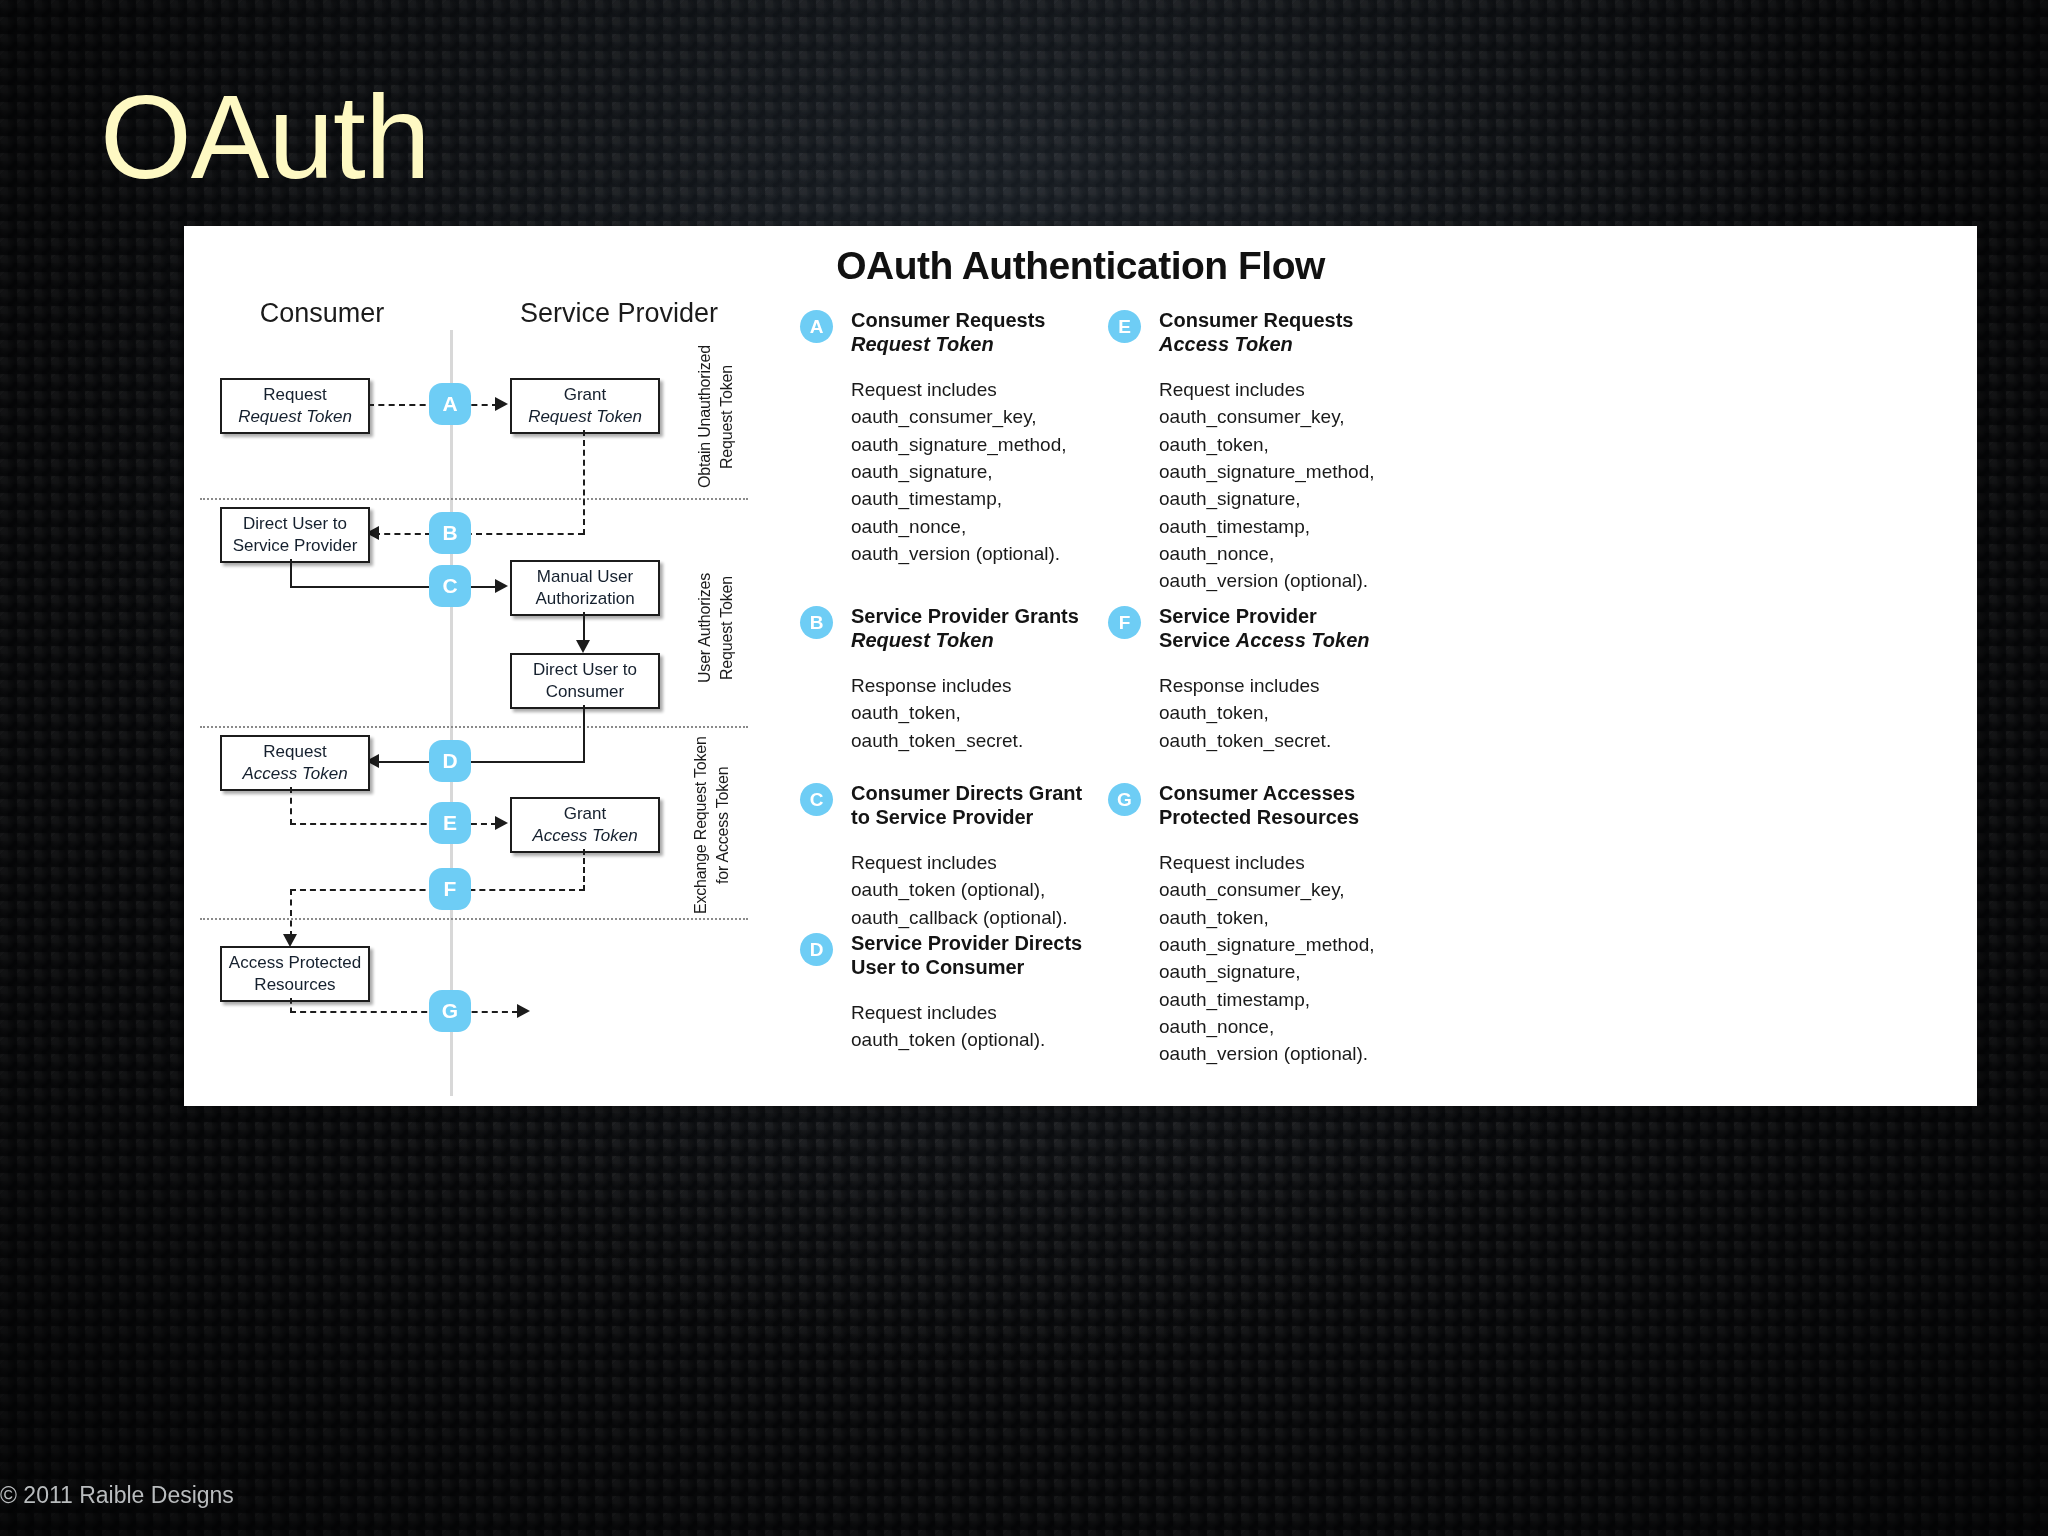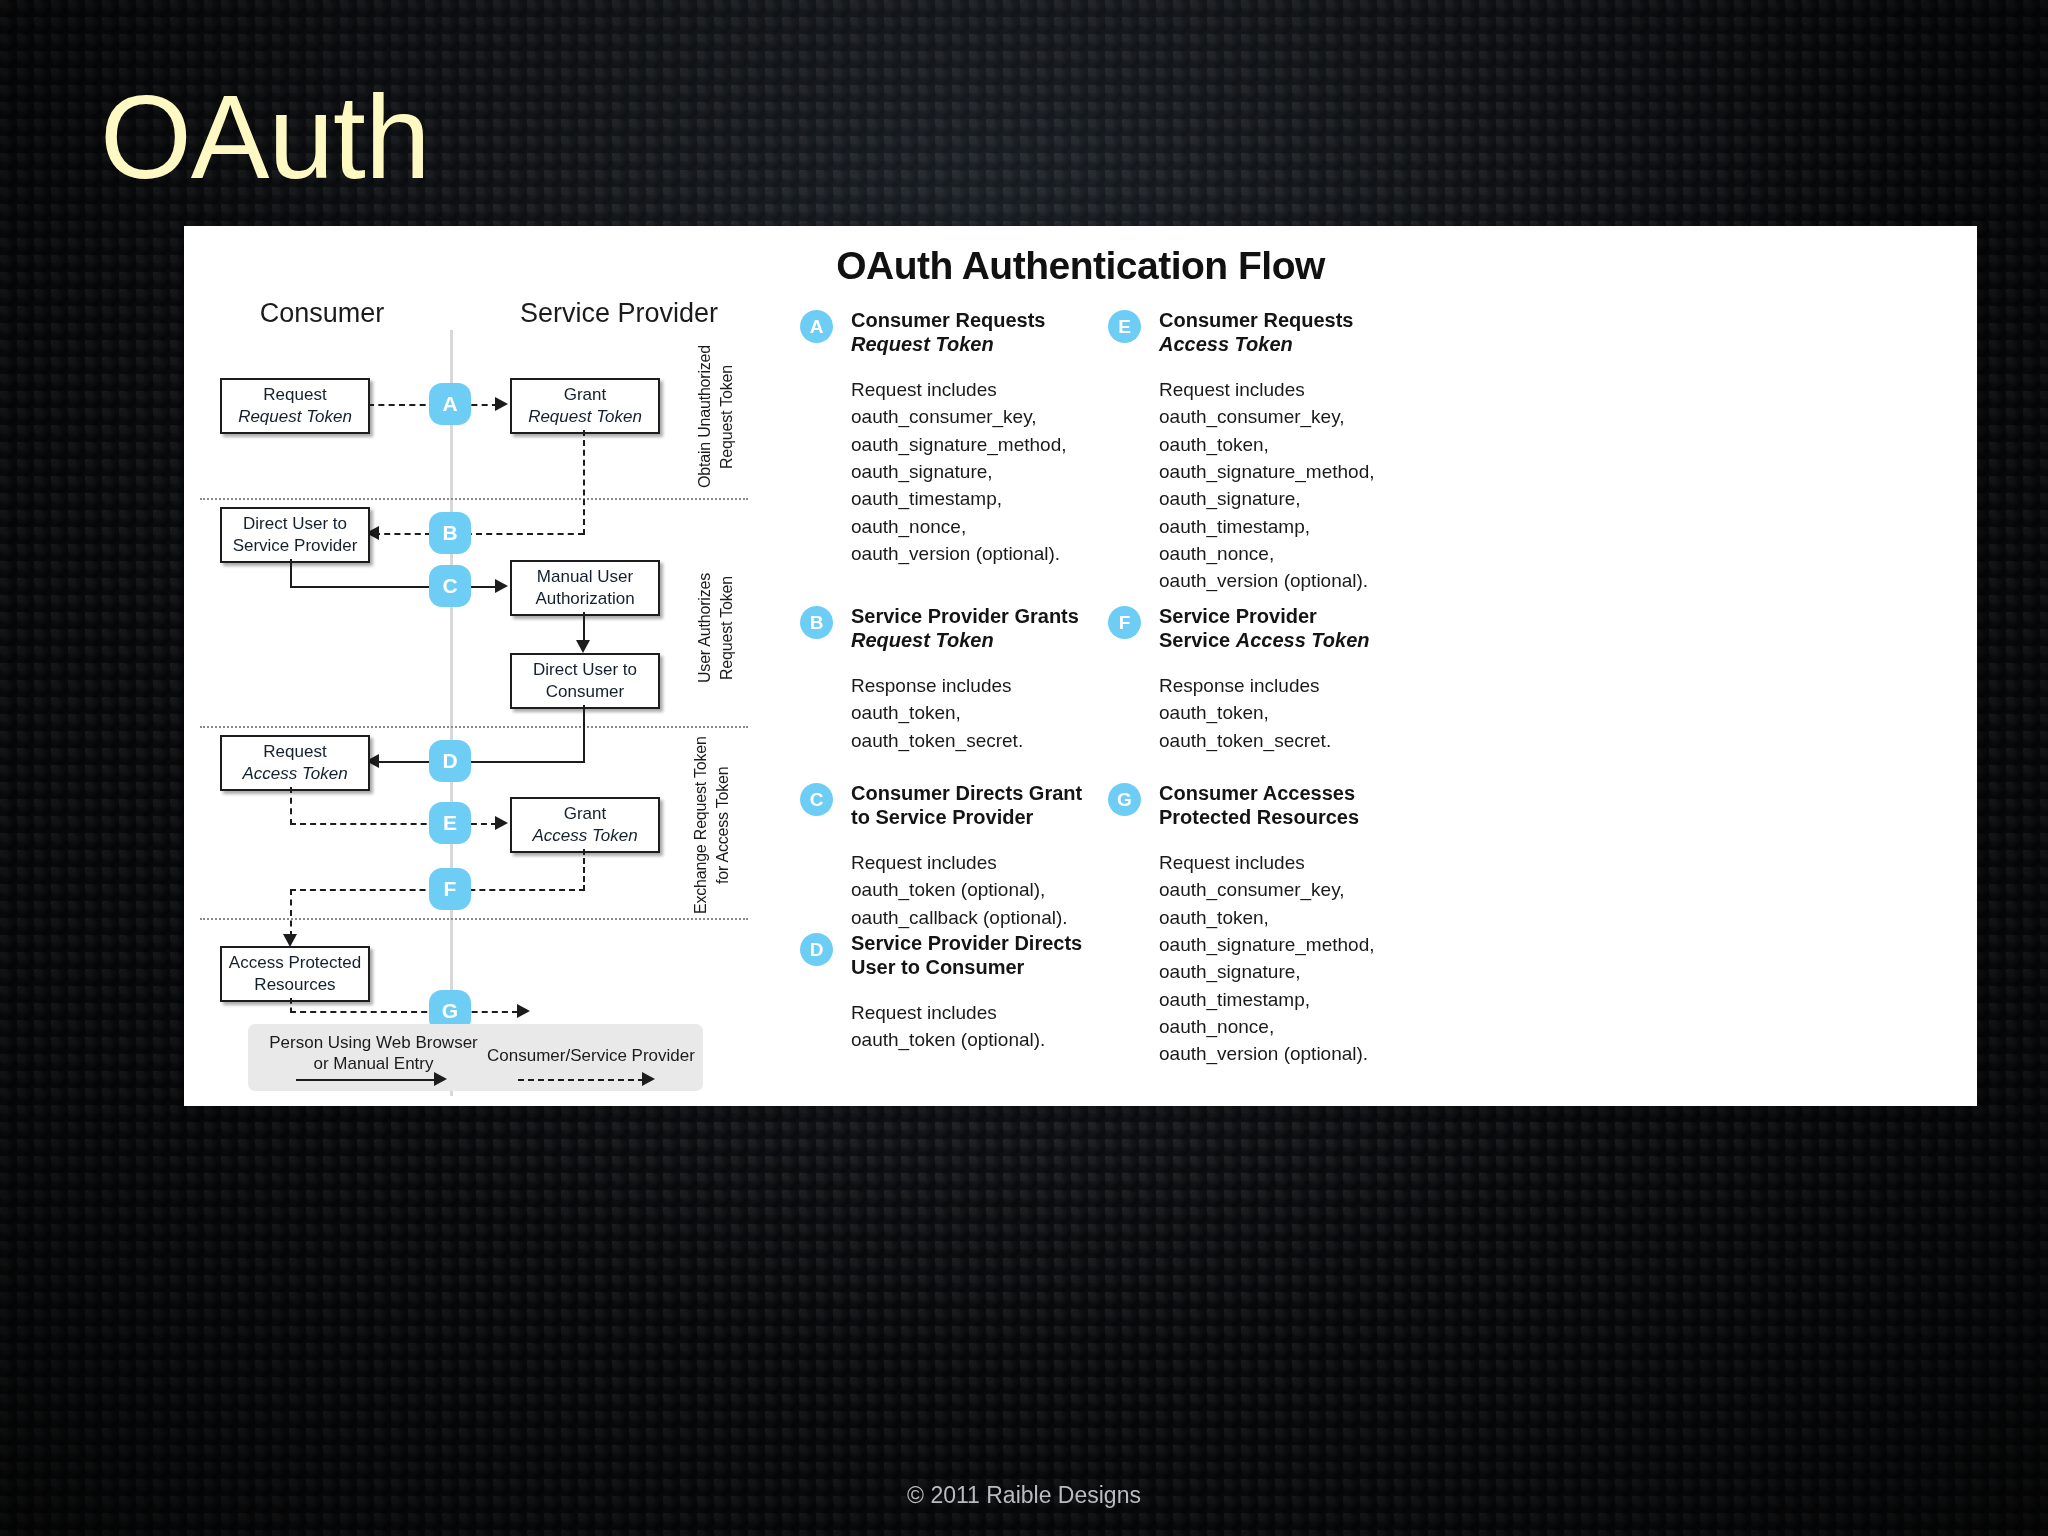--- a/index.html
+++ b/index.html
@@ -32,21 +32,21 @@
     position:absolute;left:100px;top:78px;
     font-size:118px;line-height:1.0;
     font-weight:300;color:#fef9c3;
     letter-spacing:-1px;
     font-family:"Liberation Sans", sans-serif;
   }
 
   
   #footer{
     position:absolute;left:0;right:0;top:1482px;
-    text-align:center;color:#b9bcbe;font-size:23px;
+    color:#b9bcbe;font-size:23px;
     font-family:"Liberation Sans", sans-serif;
   }
 
   
   #card{
     position:absolute;left:184px;top:226px;width:1793px;height:880px;
     background:#ffffff;
     box-shadow:0 2px 10px rgba(0,0,0,0.55);
     overflow:hidden;
   }
@@ -220,30 +220,20 @@
 
   <div class="flowbox" style="left:36px;top:720px;width:146px;height:52px;">
     <span>Access Protected</span>
     <span>Resources</span>
   </div>
   <div class="vline vdash" style="left:106px;top:772px;height:15px;"></div>
   <div class="hline dash" style="left:106px;top:785px;width:228px;"></div>
   <div class="arrow-r" style="left:333px;top:778px;"></div>
   <div class="marker" style="left:245px;top:764px;">G</div>
 
-  <div id="legend">
-    <div class="legend-txt" style="left:18px;top:8px;width:215px;white-space:pre-line;">Person Using Web Browser
-or Manual Entry</div>
-    <div class="hline solid" style="left:48px;top:55px;width:140px;"></div>
-    <div class="arrow-r" style="left:186px;top:48px;"></div>
-
-    <div class="legend-txt" style="left:238px;top:21px;width:210px;">Consumer/Service Provider</div>
-    <div class="hline dash" style="left:270px;top:55px;width:126px;"></div>
-    <div class="arrow-r" style="left:394px;top:48px;"></div>
-  </div>
 
   <div class="step" style="left:616px;top:82px;">
     <div class="badge">A</div>
     <div class="ttl">
       <span>Consumer Requests</span><br>
       <span class="it">Request Token</span>
     </div>
     <div class="body">Request includes
 oauth_consumer_key,
 oauth_signature_method,

